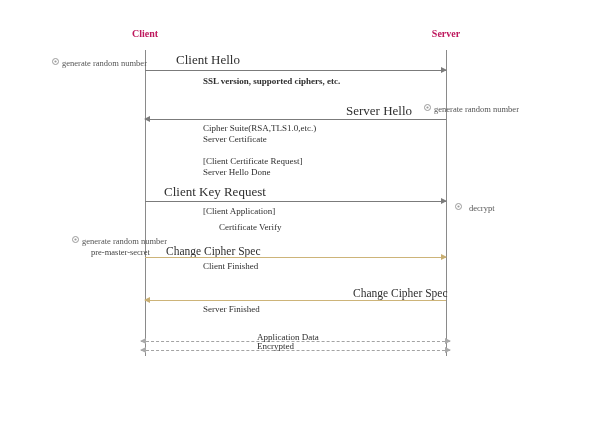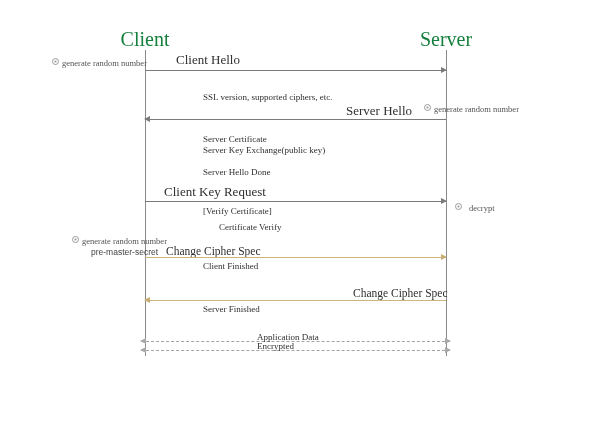--- a/index.html
+++ b/index.html
@@ -1,22 +1,22 @@
 <!DOCTYPE html>
 <html><head>
 <meta charset="utf-8">
 <style>
   html,body{margin:0;padding:0;background:#ffffff;}
   body{width:600px;height:424px;overflow:hidden;
        font-family:"Liberation Serif",serif;color:#3a3a3a;}
   #canvas{position:relative;width:600px;height:424px;}
 
   .lifeline{position:absolute;width:1px;background:#8a8a8a;}
-  .actor-title{position:absolute;font-weight:normal;font-size:20px;
-               color:#15803d;white-space:nowrap;transform:translateX(-50%);
+  .actor-title{position:absolute;font-weight:bold;font-size:10px;
+               color:#be185d;white-space:nowrap;transform:translateX(-50%);
                font-family:"Liberation Serif",serif;}
 
   
   .arrow{position:absolute;height:1px;}
   .arrow .shaft{position:absolute;left:0;top:0;width:100%;height:1px;}
   .arrow .head{position:absolute;top:-3px;width:0;height:0;
                border-top:3.5px solid transparent;border-bottom:3.5px solid transparent;}
   .arrow.right .head{right:-1px;border-left:6px solid currentColor;}
   .arrow.left  .head{left:-1px; border-right:6px solid currentColor;}
   .arrow.gray{color:#7b7b7b;}
@@ -40,21 +40,21 @@
        line-height:11px;font-family:"Liberation Serif",serif;}
   .note{position:absolute;font-size:8.5px;color:#555;white-space:nowrap;
         display:flex;align-items:flex-start;gap:3px;
         font-family:"Liberation Serif",serif;}
   .gear{flex:0 0 auto;width:7px;height:7px;border-radius:50%;
         border:1.5px solid #9a9a9a;box-sizing:border-box;position:relative;}
   .gear:after{content:"";position:absolute;left:1.5px;top:1.5px;
         width:1px;height:1px;background:#9a9a9a;border-radius:50%;
         box-shadow:0 0 0 0.6px #9a9a9a;}
   .plain{position:absolute;font-size:8.5px;color:#444;white-space:nowrap;
-         font-family:Liberation Sans, sans-serif;}
+         font-family:Liberation Serif, serif;}
 </style>
 </head>
 <body>
 
 <div id="canvas">
 
   <div class="actor-title" style="left:145px;top:28px;">Client</div>
   <div class="actor-title" style="left:446px;top:28px;">Server</div>
 
   <div class="lifeline" style="left:145px;top:50px;height:306px;"></div>
@@ -62,45 +62,46 @@
 
   <div class="note" style="left:52px;top:58px;">
     <span class="gear"></span>
     <span>generate random number</span>
   </div>
   <div class="msg-label big" style="left:176px;top:52px;">Client Hello</div>
   <div class="arrow right gray" style="left:145px;top:70px;width:301px;">
     <span class="shaft"></span>
     <span class="head"></span>
   </div>
-  <div class="sub" style="left:203px;top:92px;">SSL version, supported ciphers, etc.</div>
+  <div class="sub" style="left:203px;top:76px;font-weight:bold;">SSL version, supported ciphers, etc.</div>
 
   <div class="msg-label big" style="left:346px;top:103px;text-align:center;">Server Hello</div>
   <div class="note" style="left:424px;top:104px;">
     <span class="gear"></span>
     <span>generate random number</span>
   </div>
   <div class="arrow left gray" style="left:145px;top:119px;width:301px;">
     <span class="shaft"></span>
     <span class="head"></span>
   </div>
+  <div class="sub" style="left:203px;top:123px;">Cipher Suite(RSA,TLS1.0,etc.)</div>
   <div class="sub" style="left:203px;top:134px;">Server Certificate</div>
-  <div class="sub" style="left:203px;top:145px;">Server Key Exchange(public key)</div>
+  <div class="sub" style="left:203px;top:156px;">[Client Certificate Request]</div>
   <div class="sub" style="left:203px;top:167px;">Server Hello Done</div>
 
   <div class="msg-label big" style="left:164px;top:184px;">Client Key Request</div>
   <div class="arrow right gray" style="left:145px;top:201px;width:301px;">
     <span class="shaft"></span>
     <span class="head"></span>
   </div>
   <div class="note" style="left:455px;top:203px;">
     <span class="gear"></span>
     <span style="margin-left:4px;">decrypt</span>
   </div>
-  <div class="sub" style="left:203px;top:206px;">[Verify Certificate]</div>
+  <div class="sub" style="left:203px;top:206px;">[Client Application]</div>
   <div class="sub" style="left:203px;top:222px;margin-left:16px;">Certificate Verify</div>
 
   <div class="note" style="left:72px;top:236px;">
     <span class="gear"></span>
     <span>generate random number</span>
   </div>
   <div class="plain" style="left:91px;top:247px;">pre-master-secret</div>
   <div class="msg-label" style="left:166px;top:245px;">Change Cipher Spec</div>
   <div class="arrow right gold" style="left:145px;top:257px;width:301px;">
     <span class="shaft"></span>

